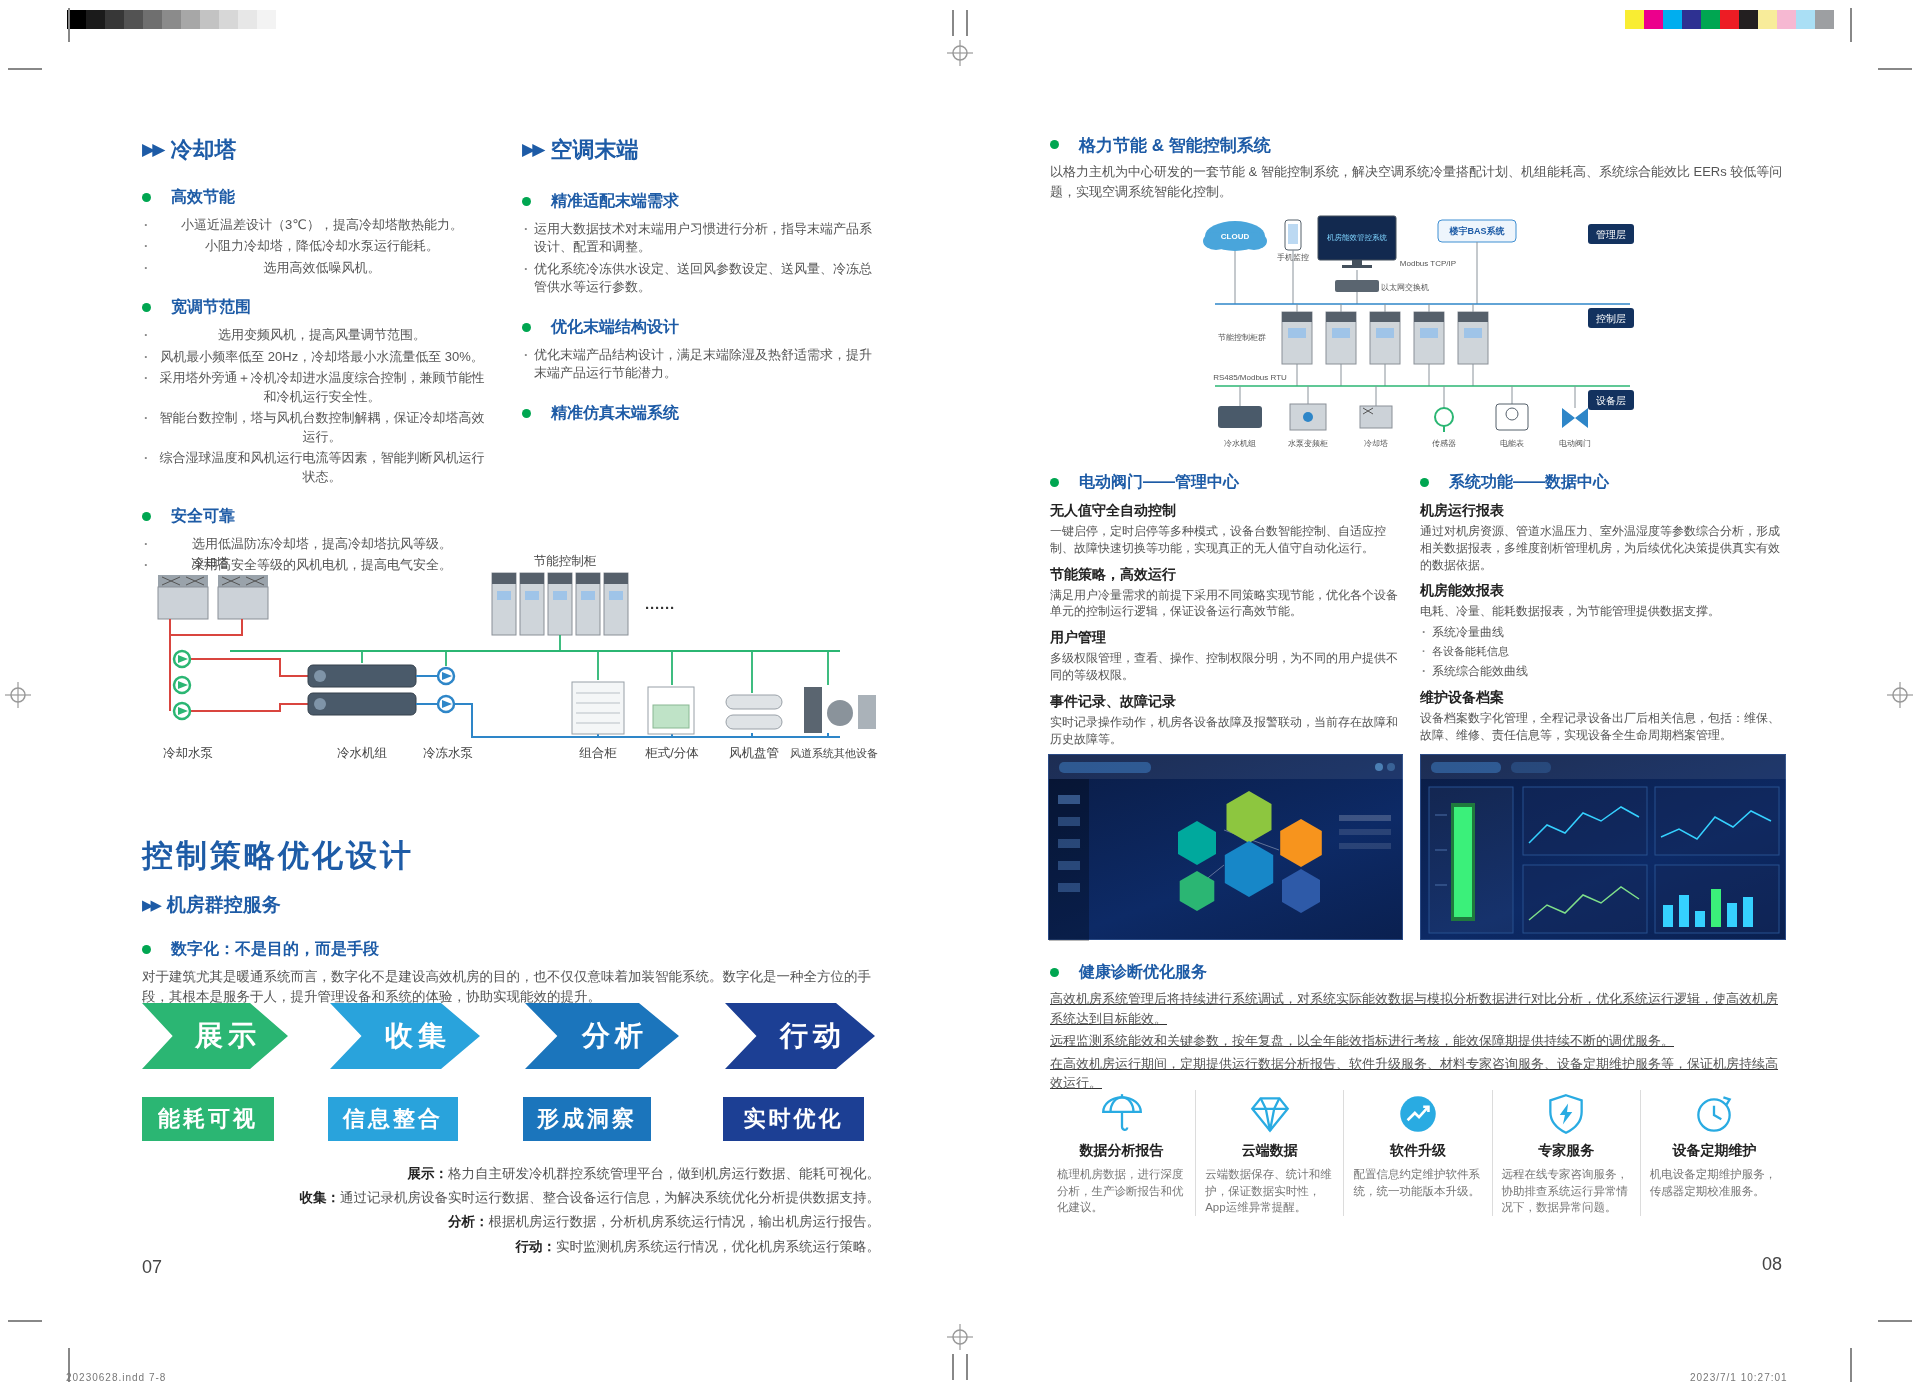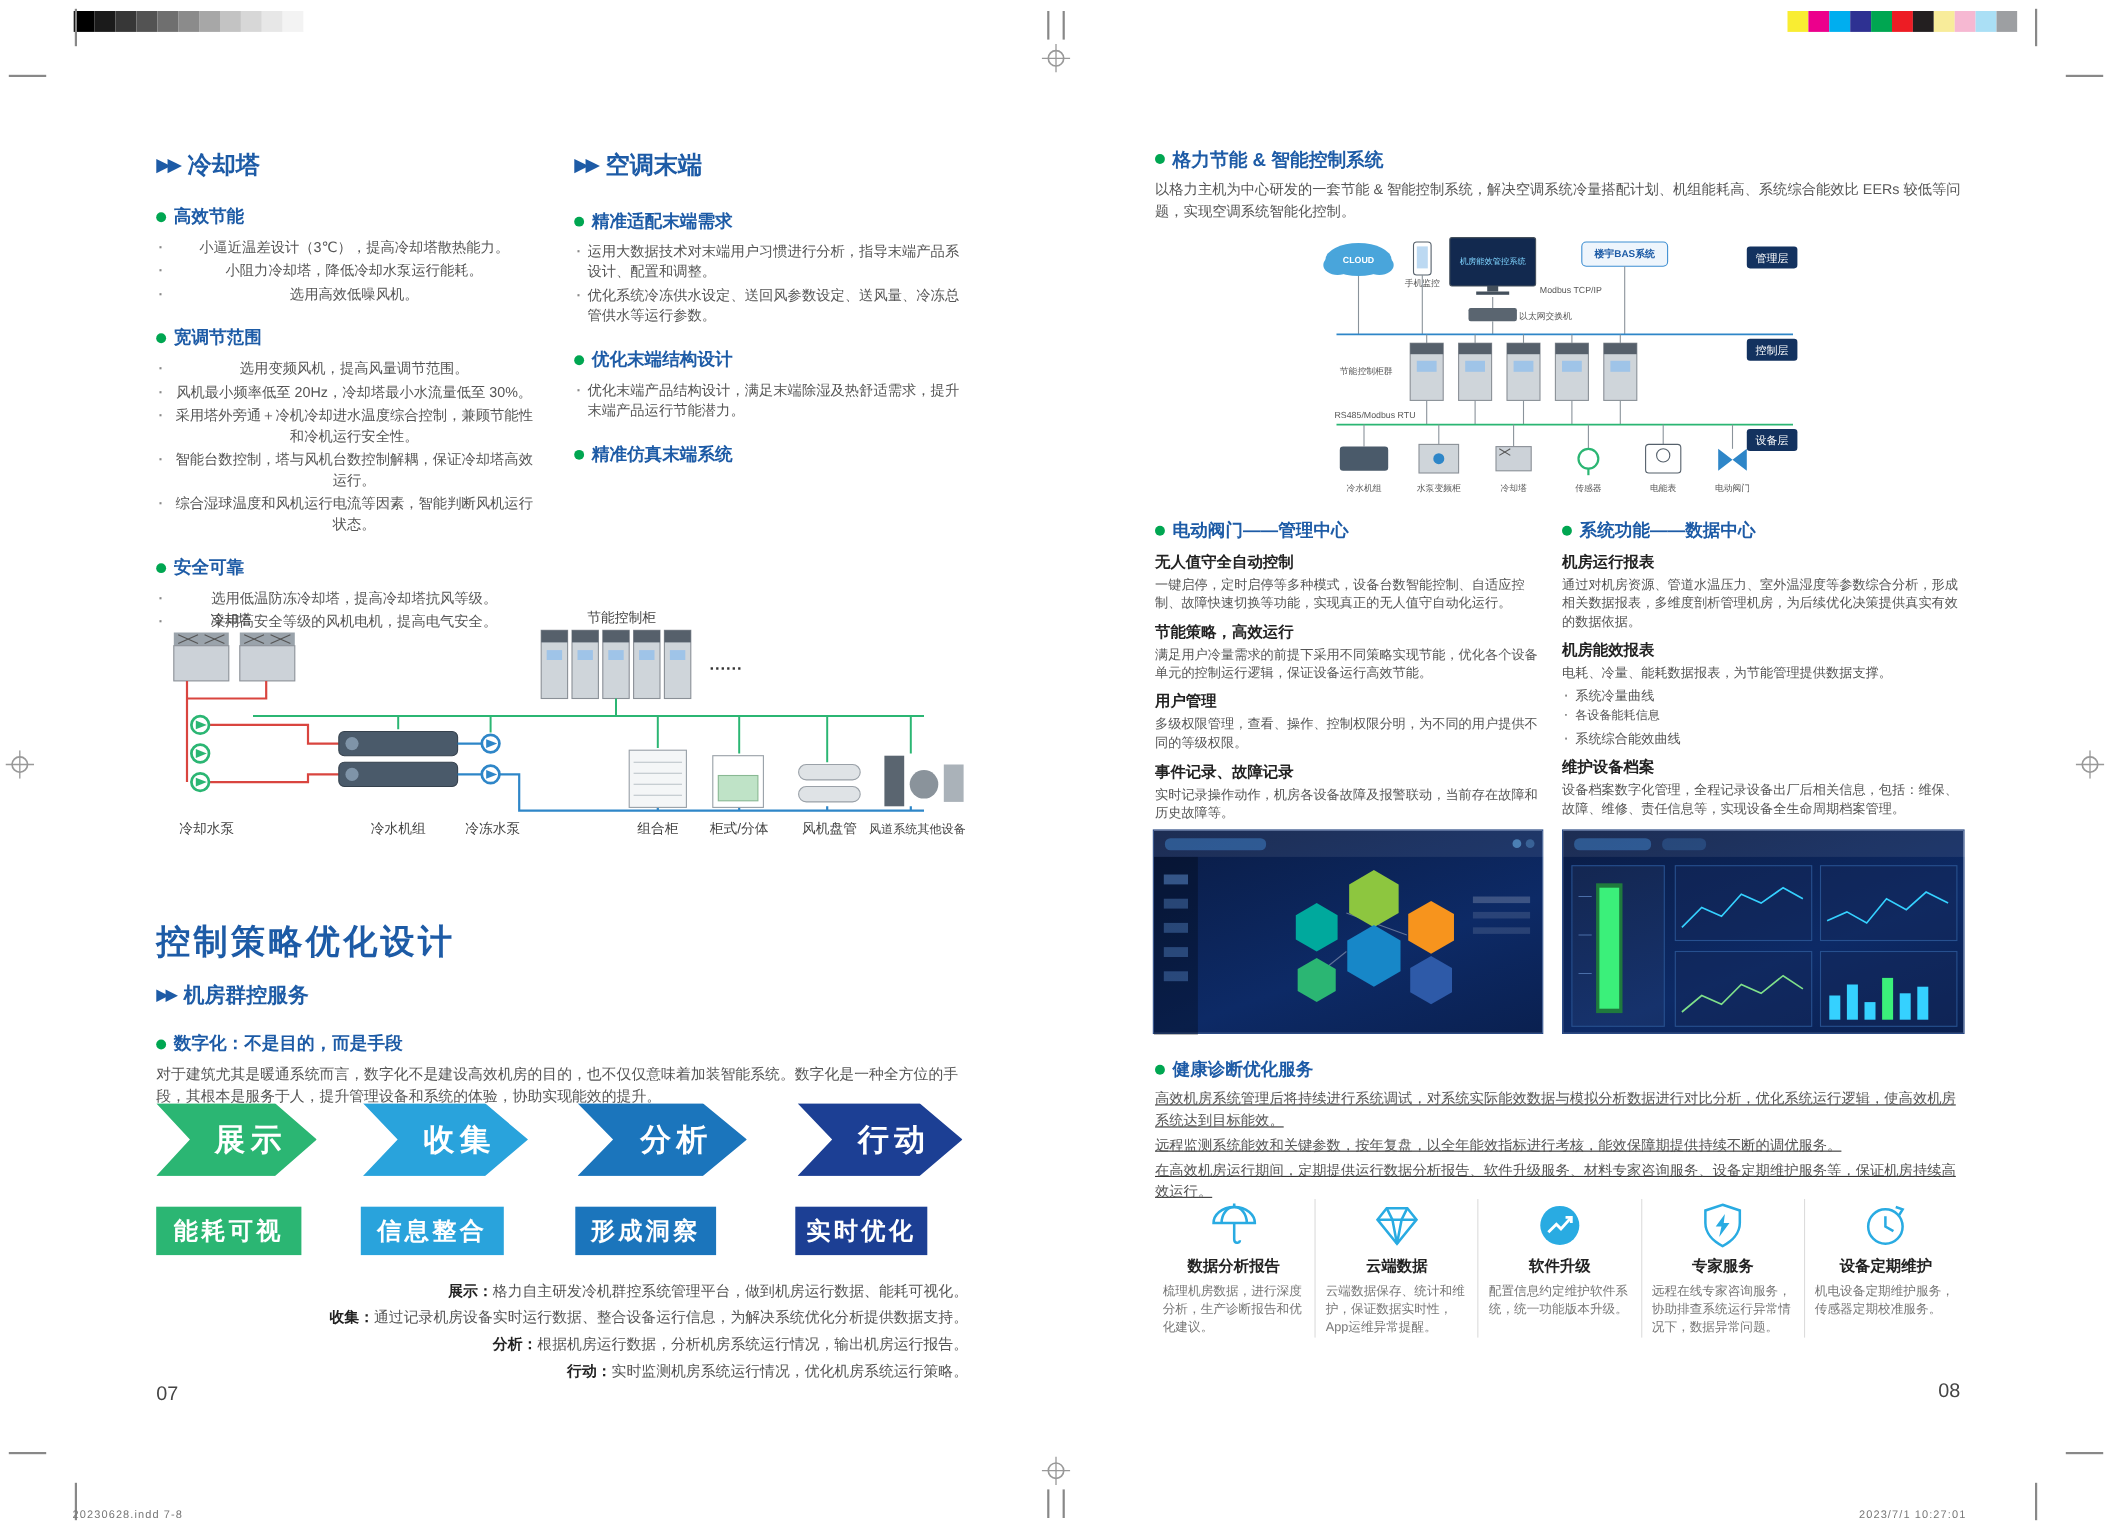--- a/index.html
+++ b/index.html
@@ -5,21 +5,21 @@
   *{margin:0;padding:0;box-sizing:border-box;}
   html,body{width:1920px;height:1390px;}
   body{position:relative;background:#ffffff;font-family:"Liberation Sans","DejaVu Sans",sans-serif;color:#333;overflow:hidden;}
   .abs{position:absolute;}
   .page{position:absolute;}
   
   .h-arrow{display:flex;align-items:center;gap:8px;color:#1d5ba6;font-weight:bold;}
   .tri{color:#1d5ba6;font-size:0.78em;letter-spacing:-3px;line-height:1;}
   .h1{font-size:22px;}
   .h2{font-size:19px;}
-  .dot-head{display:flex;align-items:flex-start;gap:7px;color:#1d5ba6;font-weight:bold;}
+  .dot-head{display:flex;align-items:flex-start;gap:20px;color:#1d5ba6;font-weight:bold;}
   .dot{width:9px;height:9px;border-radius:50%;background:#00a651;margin-top:6px;flex:none;}
   .sec{font-size:16px;}
   .bullets{margin-top:8px;}
   .bullet{font-size:13px;color:#555;line-height:1.42;padding-left:12px;position:relative;margin-bottom:3px;}
   .bullet:before{content:"·";position:absolute;left:2px;color:#888;font-weight:bold;}
   .section{margin-bottom:20px;}
   .big-title{font-size:31px;font-weight:bold;color:#1d5ba6;letter-spacing:3px;}
   .para{font-size:13.5px;color:#555;line-height:1.5;}
   .flow-arrow{position:absolute;height:66px;display:flex;align-items:center;justify-content:center;color:#fff;font-weight:bold;font-size:28px;letter-spacing:5px;clip-path:polygon(0% 0%,74% 0%,100% 50%,74% 100%,0% 100%,21% 50%);padding-left:26px;}
   .flow-box{position:absolute;height:44px;display:flex;align-items:center;justify-content:center;color:#fff;font-weight:bold;font-size:22px;letter-spacing:3px;}
@@ -307,21 +307,21 @@
   <div class="flow-arrow" style="left: 385px; top: 868px; width: 154px; background: rgb(27, 117, 188);">
       <span>分析</span>
     </div>
   <div class="flow-arrow" style="left: 585px; top: 868px; width: 150px; background: rgb(28, 63, 148);">
       <span>行动</span>
     </div>
 
   <div class="flow-box" style="left: 2px; top: 962px; width: 132px; background: rgb(43, 182, 115);">能耗可视</div>
   <div class="flow-box" style="left: 188px; top: 962px; width: 130px; background: rgb(41, 163, 220);">信息整合</div>
   <div class="flow-box" style="left: 383px; top: 962px; width: 128px; background: rgb(27, 117, 188);">形成洞察</div>
-  <div class="flow-box" style="left: 583px; top: 962px; width: 120px; background: rgb(28, 63, 148);">实时优化</div>
+  <div class="flow-box" style="left: 583px; top: 962px; width: 141px; background: rgb(28, 63, 148);">实时优化</div>
 
   <div class="abs" style="left:2px;top:1030px;width:738px;">
     <div class="legend-line"><span class="legend-label">展示</span><span>格力自主研发冷机群控系统管理平台，做到机房运行数据、能耗可视化。</span></div>
     <div class="legend-line"><span class="legend-label">收集</span><span>通过记录机房设备实时运行数据、整合设备运行信息，为解决系统优化分析提供数据支持。</span></div>
     <div class="legend-line"><span class="legend-label">分析</span><span>根据机房运行数据，分析机房系统运行情况，输出机房运行报告。</span></div>
     <div class="legend-line"><span class="legend-label">行动</span><span>实时监测机房系统运行情况，优化机房系统运行策略。</span></div>
   </div>
 
   <div class="page-num abs" style="left:2px;top:1122px;">07</div>
 </div>

